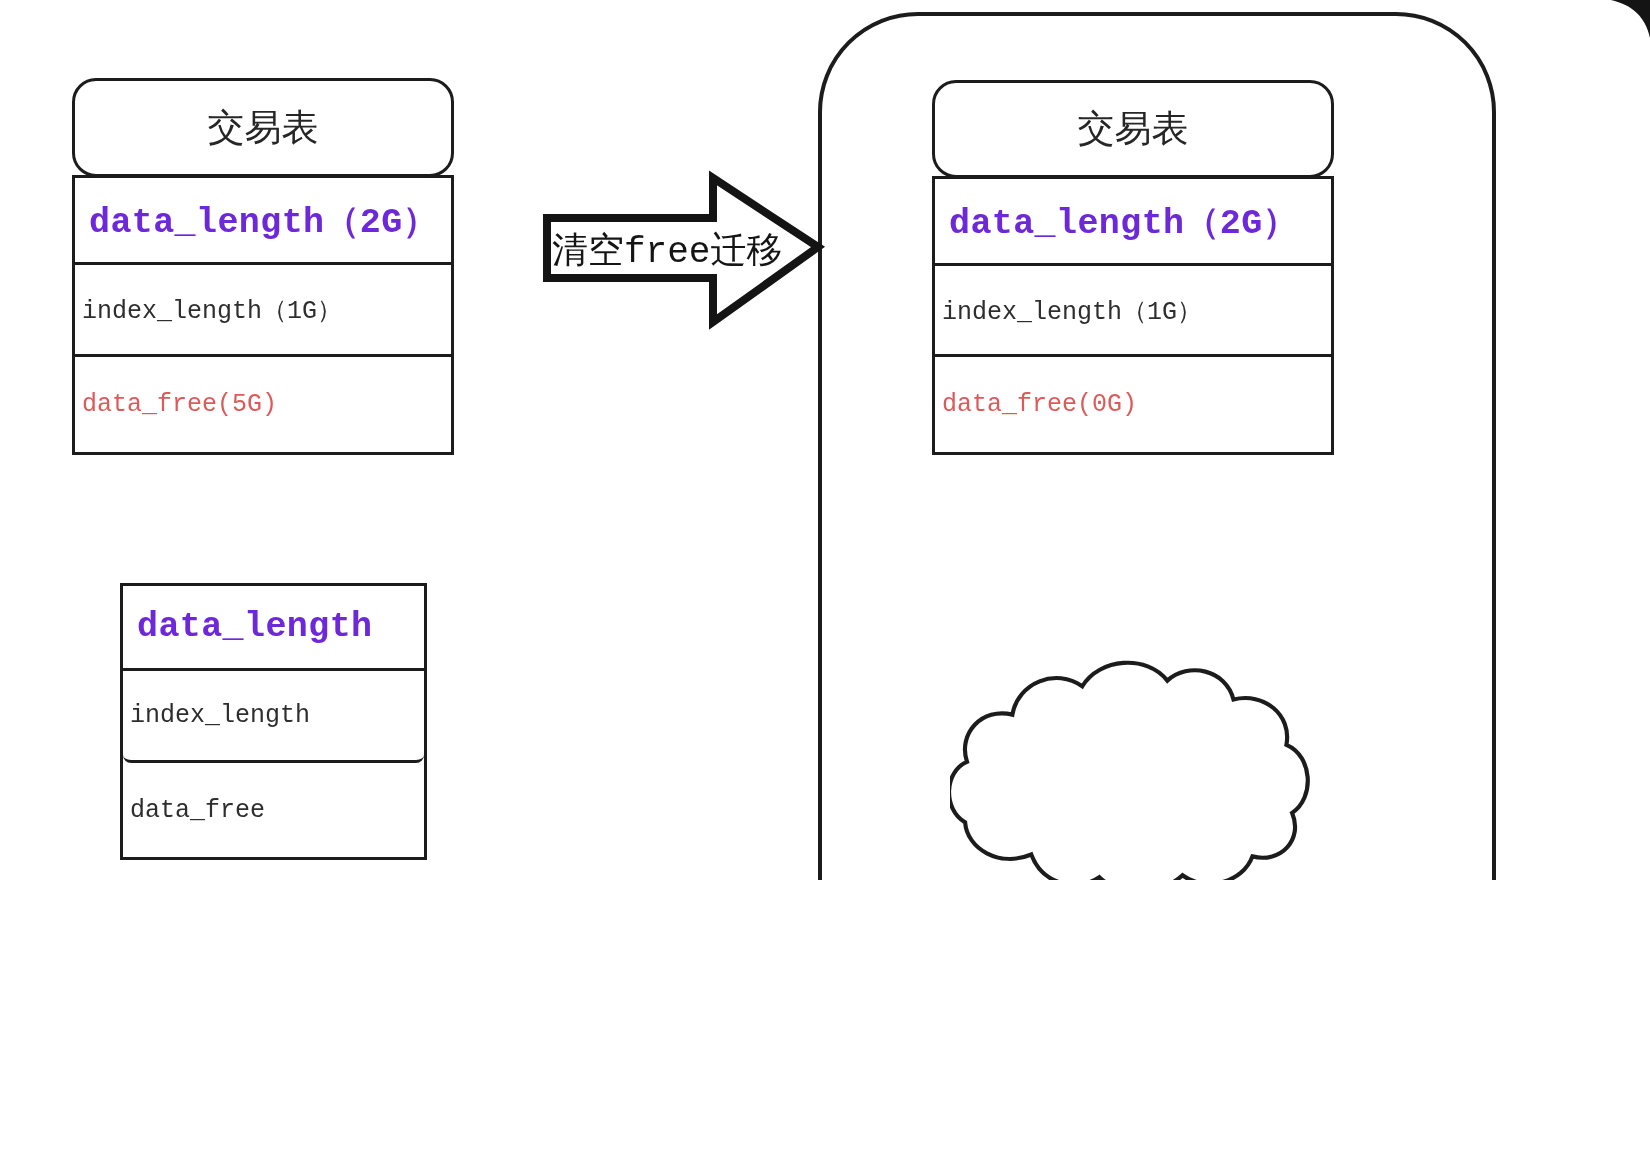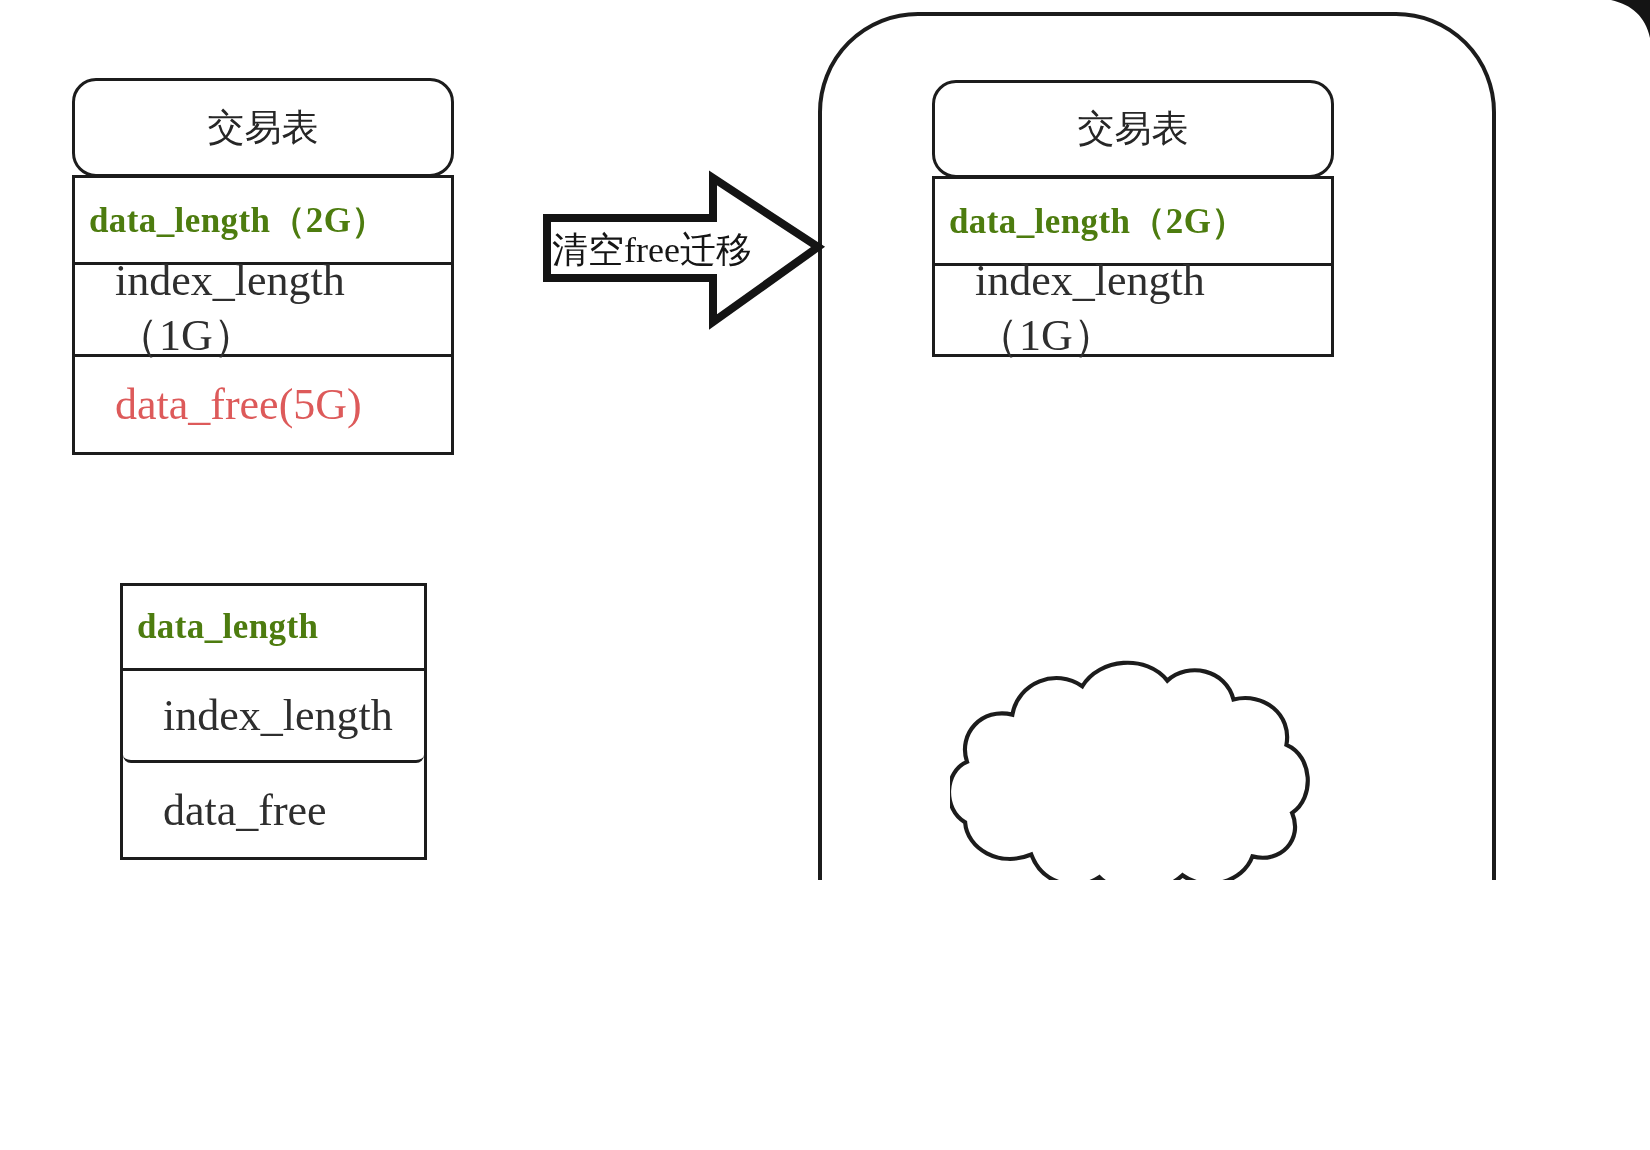--- a/index.html
+++ b/index.html
@@ -1,41 +1,41 @@
 <!DOCTYPE html>
 <html style="--red: #dd5a5a; --line: #1c1c1c;"><head>
 <meta charset="utf-8">
 <style>
   :root { --line:#1c1c1c; --red:#dd5a5a; }
   html,body { margin:0; padding:0; background:#fff; }
   .canvas {
     position:relative; width:1650px; height:880px; overflow:hidden;
-    background:#fff; font-family:Liberation Serif, serif;
+    background:#fff; font-family:Liberation Mono, monospace;
   }
   
   .big-container {
     position:absolute; left:818px; top:12px; width:670px; height:1006px;
     border:4px solid var(--line); border-radius:100px; background:#fff;
   }
   
   .tbl { position:absolute; }
   .tbl-header {
     position:relative; z-index:2; background:#fff;
     border:3px solid var(--line); border-radius:24px;
     display:flex; align-items:center; justify-content:center;
     font-size:37px; color:#262626;
   }
   .tbl-body { position:relative; z-index:1; margin-top:-2px; background:#fff; border:3px solid var(--line); }
   .row {
-    display:flex; align-items:center; padding-left:40px;
-    font-size:44px; color:#2e2e2e; border-bottom:3px solid var(--line);
+    display:flex; align-items:center; padding-left:7px;
+    font-size:25px; color:#2e2e2e; border-bottom:3px solid var(--line);
     background:#fff;
   }
   .row:last-child { border-bottom:none; }
-  .r-bold { font-weight:bold; padding-left:14px; font-size:35px; letter-spacing:0.4px; color:#4d7c0f; }
+  .r-bold { font-weight:bold; padding-left:14px; font-size:35px; letter-spacing:0.4px; color:#6d28d9; }
   .r-red { color:var(--red);border-radius:8px; }
 
   
   .tbl-src { left:72px; top:78px; width:382px; }
   .tbl-src .tbl-header { height:93px; }
   .tbl-src .row1 { height:84px; }
   .tbl-src .row2 { height:89px; }
   .tbl-src .row3 { height:95px; }
 
   
@@ -82,20 +82,21 @@
     </div>
   </div>
 
   <div class="tbl tbl-dst">
     <div class="tbl-header">
       <span>交易表</span>
     </div>
     <div class="tbl-body">
       <div class="row row1 r-bold">data_length（2G）</div>
       <div class="row row2">index_length（1G）</div>
+      <div class="row row3 r-red">data_free(0G)</div>
     </div>
   </div>
 
   <div class="tbl tbl-arc">
     <div class="tbl-body">
       <div class="row row1 r-bold">data_length</div>
       <div class="row row2">index_length</div>
       <div class="row row3">data_free</div>
     </div>
   </div>

